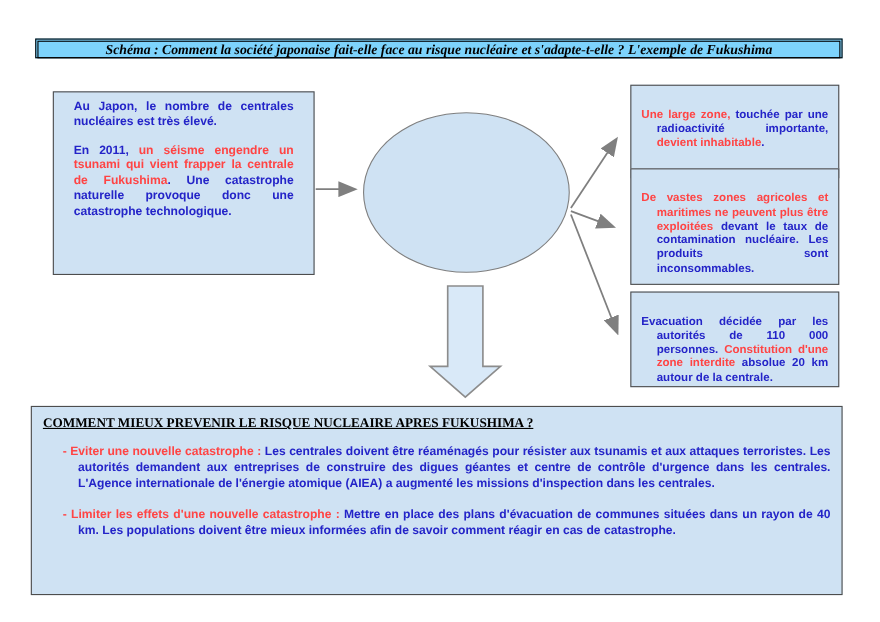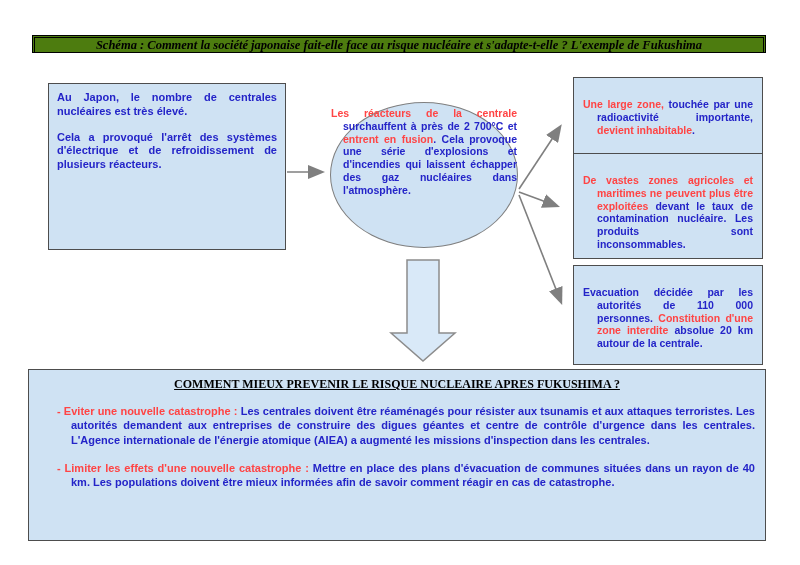--- a/index.html
+++ b/index.html
@@ -5,21 +5,21 @@
   html,body{margin:0;padding:0;}
   body{
     width:800px;height:565px;position:relative;background:#ffffff;
     font-family:"Liberation Sans",sans-serif;overflow:hidden;
   }
   .stage{position:absolute;inset:0;width:800px;height:565px;}
 
   
   .title-outer{
     position:absolute;left:32px;top:35px;width:730px;height:14px;
-    border:1px solid #000;padding:1px;background:#4d7c0f;
+    border:1px solid #000;padding:1px;background:#7dd3fc;
   }
   .title-inner{
     border:1px solid #000;height:100%;display:flex;align-items:center;justify-content:center;
   }
   .title-text{
     font-family:"Liberation Serif",serif;font-weight:bold;font-style:italic;
     font-size:12.5px;color:#000;white-space:nowrap;
   }
 
   
@@ -36,21 +36,21 @@
     box-sizing:border-box;
   }
   .body-text{
     font-weight:bold;font-size:11px;line-height:1.25;text-align:justify;
     color:var(--text-blue);
   }
   .seg-red{color:var(--text-red);}
   .seg-blue{color:var(--text-blue);}
   .hang{padding-left:14px;text-indent:-14px;}
 
-  .causes-box{left:48px;top:83px;width:238px;height:167px;padding:7px 8px;}
+  .causes-box{left:48px;top:83px;width:238px;height:167px;padding:7px 18px;}
   .causes-box p{margin:0 0 12px;}
   .causes-box p:last-child{margin-bottom:0;}
 
   
   .ellipse{
     position:absolute;left:330px;top:102px;width:188px;height:146px;
     background:var(--box-fill);border:1.5px solid var(--ellipse-border);
     border-radius:50%;box-sizing:border-box;
   }
   .ellipse-title{
@@ -61,26 +61,26 @@
   .ellipse-body{
     width:174px;margin:4px auto 0;
     font-weight:bold;font-size:10.5px;line-height:1.22;text-align:justify;
   }
 
   
   .cons-box{width:190px;left:573px;padding:20px 9px;}
   .cons-text{font-size:10.5px;line-height:1.22;}
   .cons-1{top:77px;height:85px;}
   .cons-2{top:153px;height:106px;}
-  .cons-3{top:265px;height:100px;}
+  .cons-3{top:265px;height:87px;}
 
   
   .bottom-box{left:28px;top:369px;width:738px;height:172px;padding:7px 10px;}
   .bottom-heading{
-    text-align:center;color:#000;font-family:"Liberation Serif",serif;
+    color:#000;font-family:"Liberation Serif",serif;
     font-weight:bold;text-decoration:underline;font-size:12px;margin:0 0 12px;
   }
   .bullet{
     margin:0 0 14px 18px;font-size:11px;line-height:1.3;
     padding-left:14px;text-indent:-14px;
   }
 
   
   .arrows{position:absolute;inset:0;pointer-events:none;}
   .arrow-line{stroke:var(--arrow);stroke-width:1.6;fill:none;}
@@ -95,25 +95,24 @@
   <div class="title-outer">
     <div class="title-inner">
       <span class="title-text">Schéma : Comment la société japonaise fait-elle face au risque nucléaire et s'adapte-t-elle ? L'exemple de Fukushima</span>
     </div>
   </div>
 
   <div class="col-heading" style="left:48px;top:62px;width:238px;">LES CAUSES DE L'ACCIDENT</div>
 
   <div class="bluebox causes-box body-text">
     <p><span class="seg-blue">Au Japon, le nombre de centrales nucléaires est très élevé.</span></p>
-    <p><span class="seg-blue">Cela a provoqué l'arrêt des systèmes d'électrique et de refroidissement de plusieurs réacteurs.</span></p>
+    <p><span class="seg-blue">En 2011, </span><span class="seg-red">un séisme engendre un tsunami qui vient frapper la centrale de Fukushima</span><span class="seg-blue">. Une catastrophe naturelle provoque donc une catastrophe technologique.</span></p>
   </div>
 
   <div class="ellipse">
-    <div class="ellipse-body hang" style="padding-left:12px;text-indent:-12px;"><span class="seg-red">Les réacteurs de la centrale </span><span class="seg-blue">surchauffent à près de 2 700°C et </span><span class="seg-red">entrent en fusion</span><span class="seg-blue">. Cela provoque une série d'explosions et d'incendies qui laissent échapper des gaz nucléaires dans l'atmosphère.</span></div>
   </div>
 
   <div class="bluebox cons-box cons-1">
     <div class="body-text cons-text hang"><span class="seg-red">Une large zone,</span><span class="seg-blue"> touchée par une radioactivité importante, </span><span class="seg-red">devient inhabitable</span><span class="seg-blue">.</span></div>
   </div>
   <div class="bluebox cons-box cons-2">
     <div class="body-text cons-text hang"><span class="seg-red">De vastes zones agricoles et maritimes ne peuvent plus être exploitées </span><span class="seg-blue">devant le taux de contamination nucléaire. Les produits sont inconsommables.</span></div>
   </div>
   <div class="bluebox cons-box cons-3">
     <div class="body-text cons-text hang"><span class="seg-blue">Evacuation décidée par les autorités de 110 000 personnes. </span><span class="seg-red">Constitution d'une zone interdite </span><span class="seg-blue">absolue 20 km autour de la centrale.</span></div>

